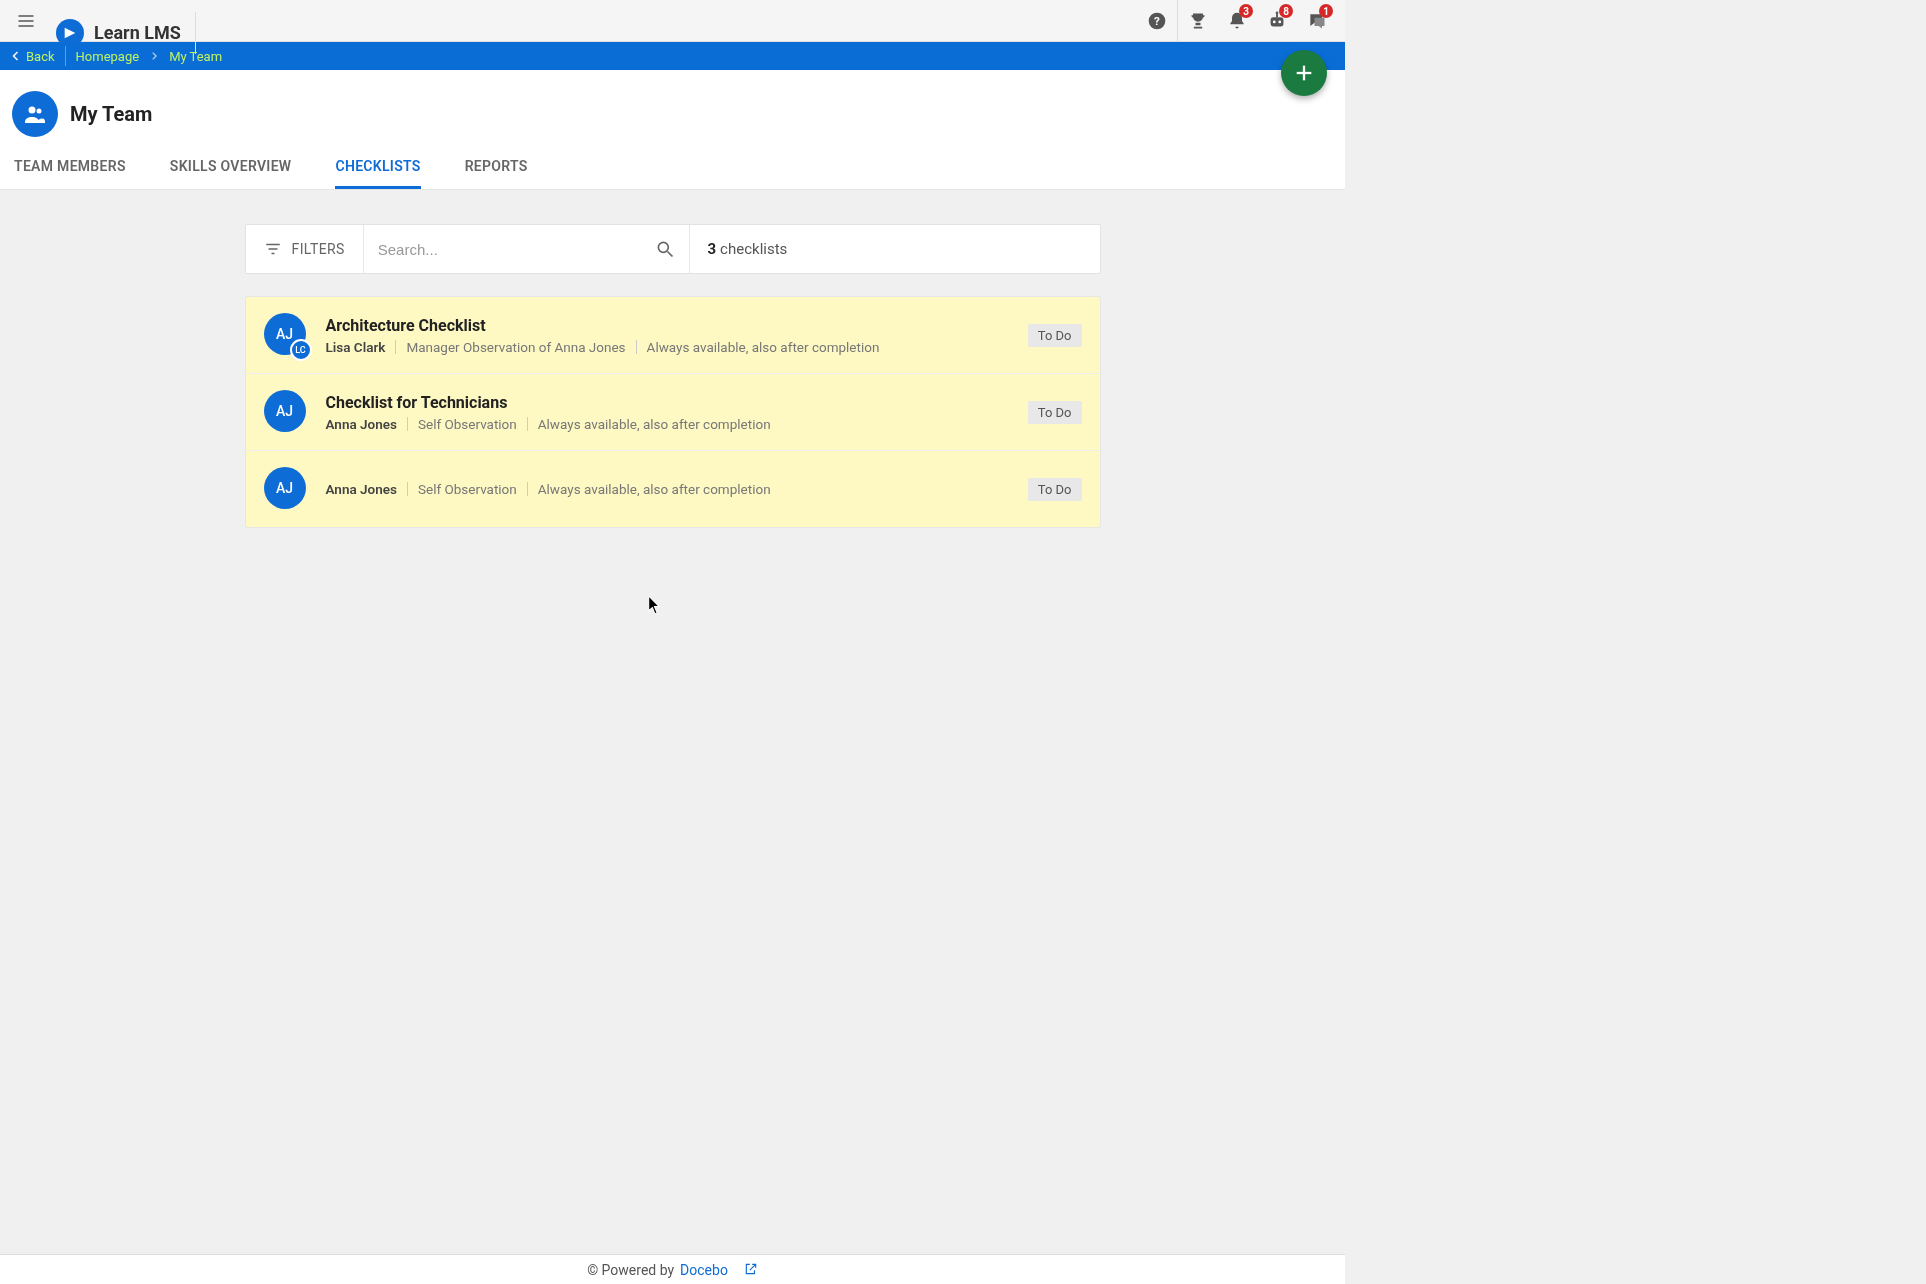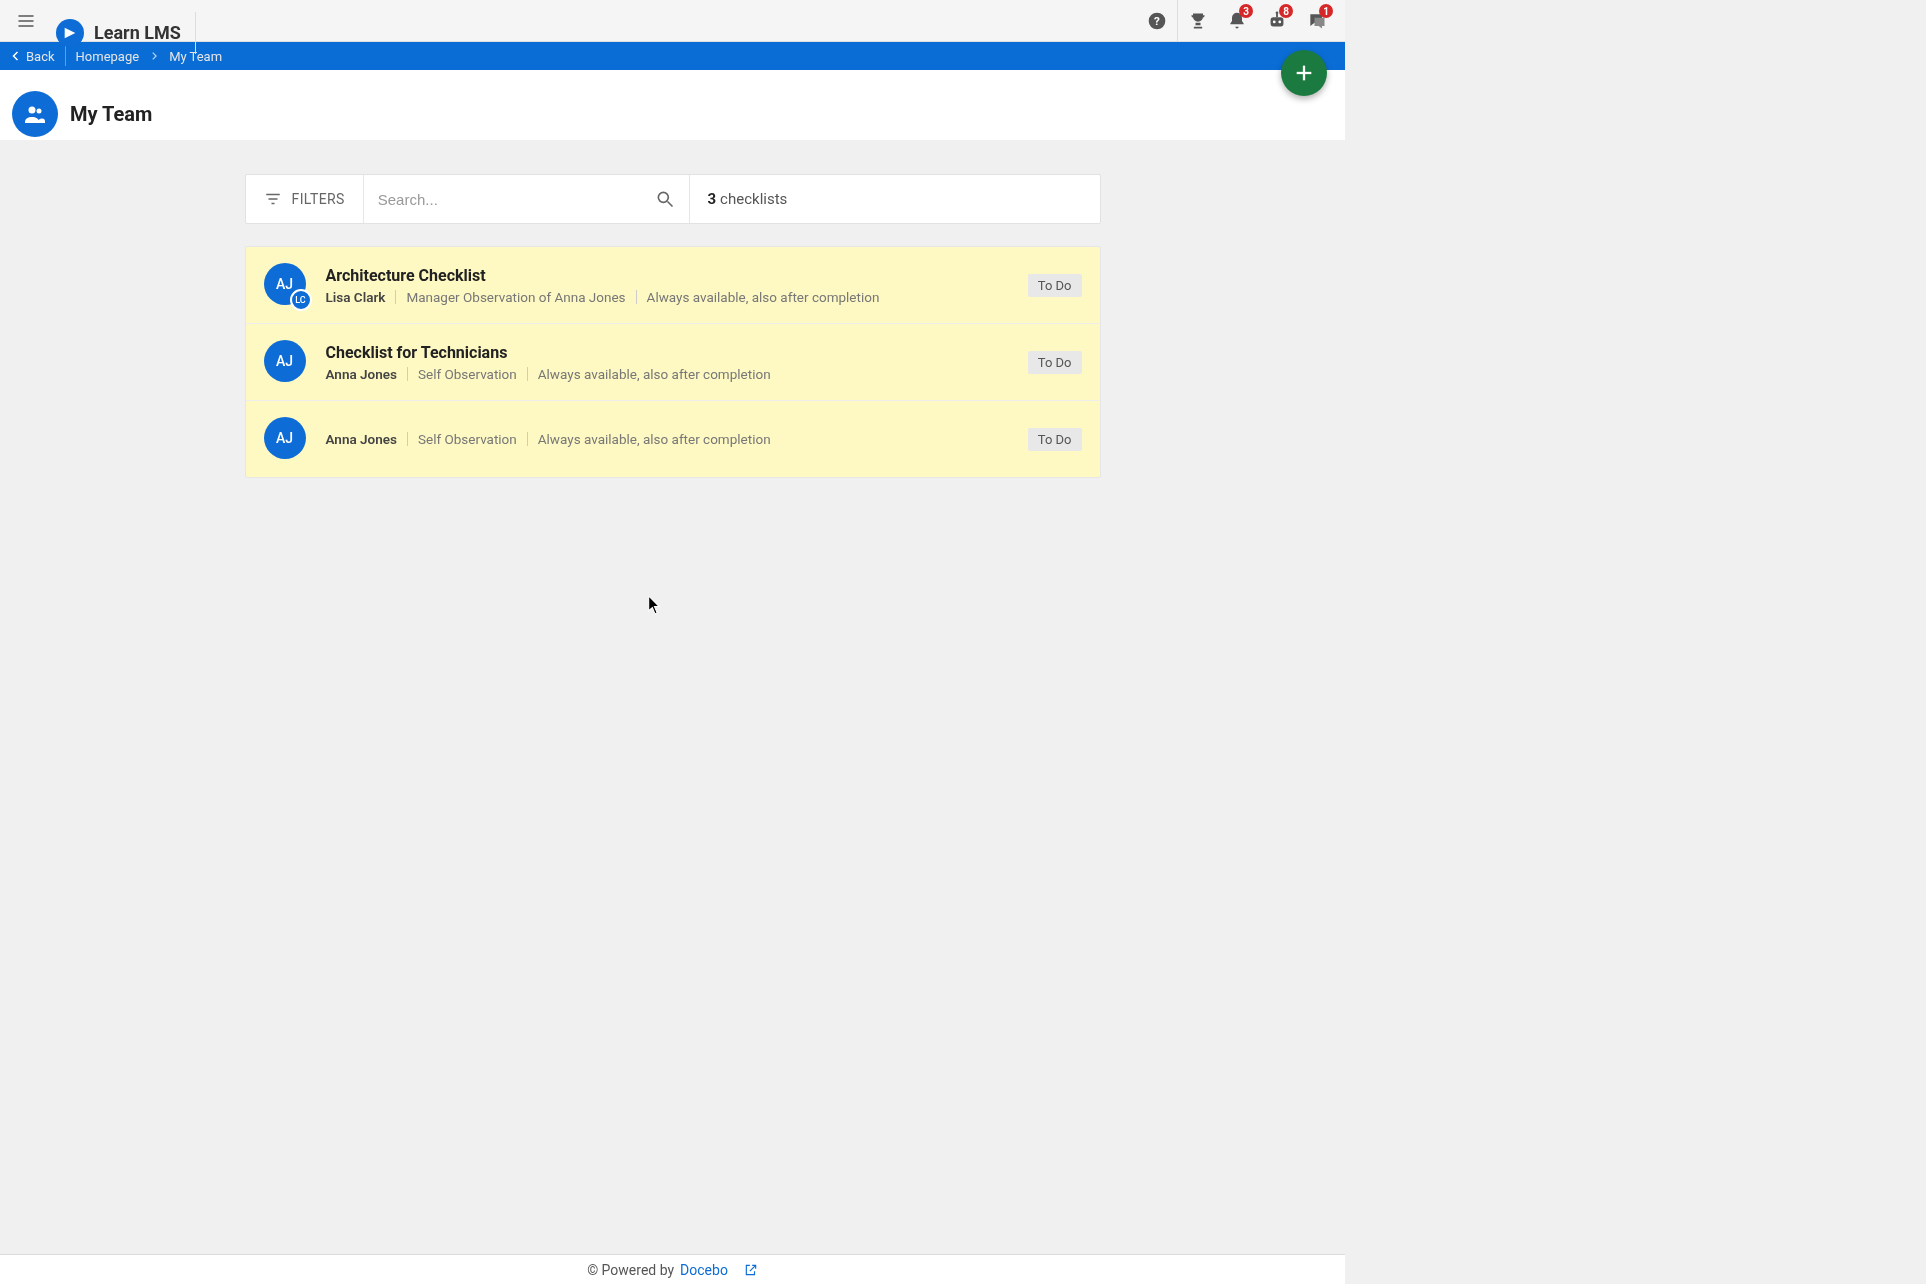--- a/index.html
+++ b/index.html
@@ -108,21 +108,21 @@
     font-size:10px;
     font-weight:700;
     display:flex;align-items:center;justify-content:center;
     padding:0 3px;
   }
 
   
   .breadcrumb {
     height: 28px;
     background: #0a6dd6;
-    color:#e5e5e5;
+    color:#bef264;
     display:flex;
     align-items:center;
     font-size:13px;
     padding:0 8px;
   }
   .bc-back {
     display:flex;align-items:center;gap:4px;
     padding:0 10px 0 2px;
     border-right:1px solid rgba(255,255,255,0.35);
     height:20px;
@@ -286,21 +286,21 @@
   
   .footer {
     height: 30px;
     border-top:1px solid #ddd;
     background:#fff;
     display:flex;align-items:center;justify-content:center;
     font-size:14px;color:#555;gap:6px;
     position: fixed;
     bottom:0;left:0;width:1345px;
   }
-  .footer a {color:#0d6cd6;text-decoration:none;display:flex;align-items:center;gap:16px;}
+  .footer a {color:#0d6cd6;text-decoration:none;display:flex;gap:16px;}
 
   
   .cursor {
     position:fixed;
     left: 648px; top: 596px;
     width:14px;height:20px;
     pointer-events:none;
   }
 
   svg { display:block; }
@@ -391,20 +391,26 @@
     </div>
     <div class="page-title">My Team</div>
     <div class="fab">
       <svg width="22" height="22" viewBox="0 0 24 24" fill="none" stroke="#fff" stroke-width="2.5">
           <line x1="12" y1="4" x2="12" y2="20"></line>
           <line x1="4" y1="12" x2="20" y2="12"></line>
         </svg>
     </div>
   </div>
 
+  <div class="tabs">
+    <div class="tab">TEAM MEMBERS</div>
+    <div class="tab">SKILLS OVERVIEW</div>
+    <div class="tab active">CHECKLISTS</div>
+    <div class="tab">REPORTS</div>
+  </div>
 </div>
 
 <div class="content">
   <div class="panel">
 
     <div class="filter-bar">
       <div class="filter-cell">
         <svg width="18" height="18" viewBox="0 0 24 24" fill="none" stroke="#666" stroke-width="2">
             <line x1="3" y1="6" x2="21" y2="6"></line>
             <line x1="6" y1="12" x2="18" y2="12"></line>

